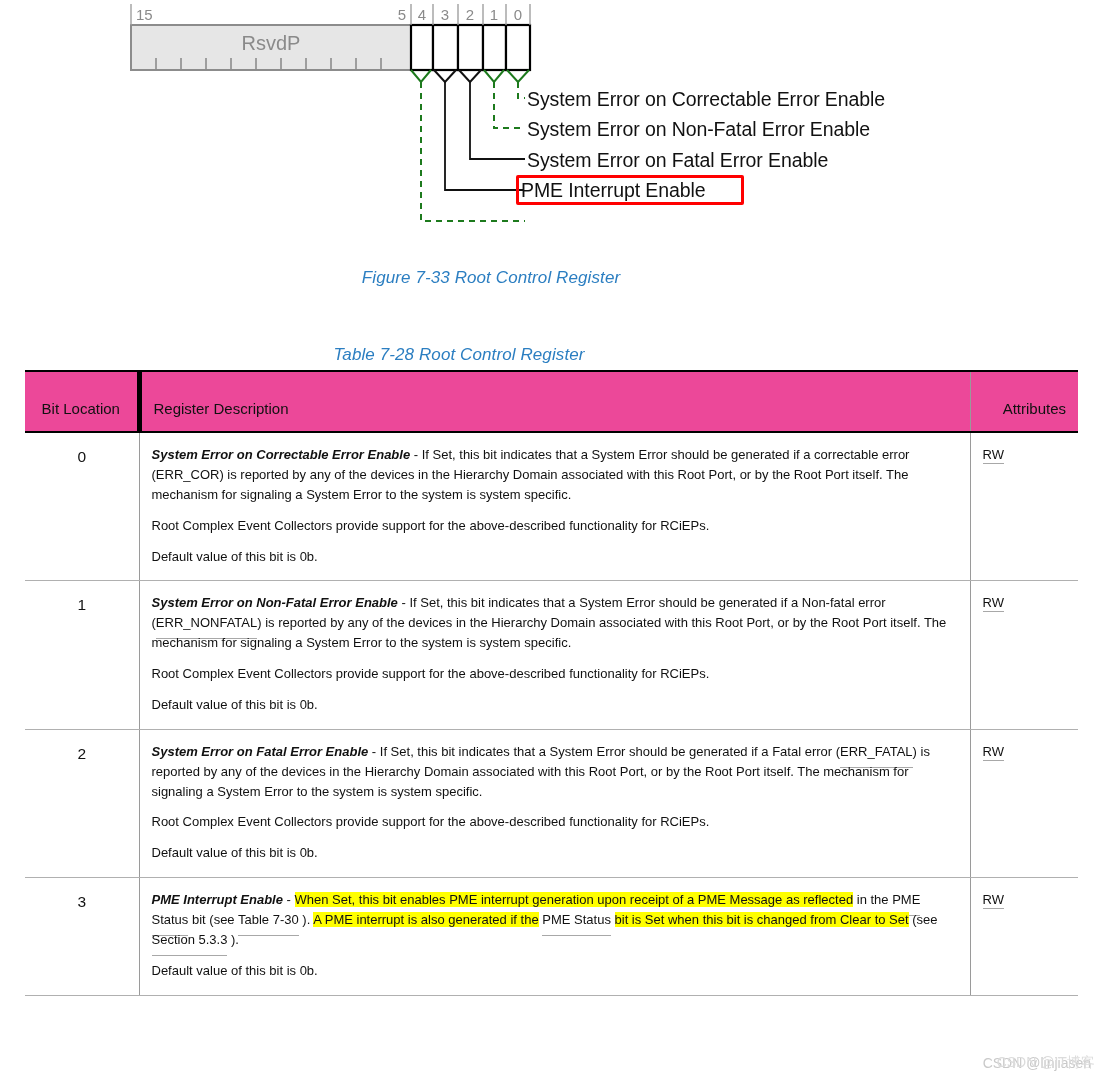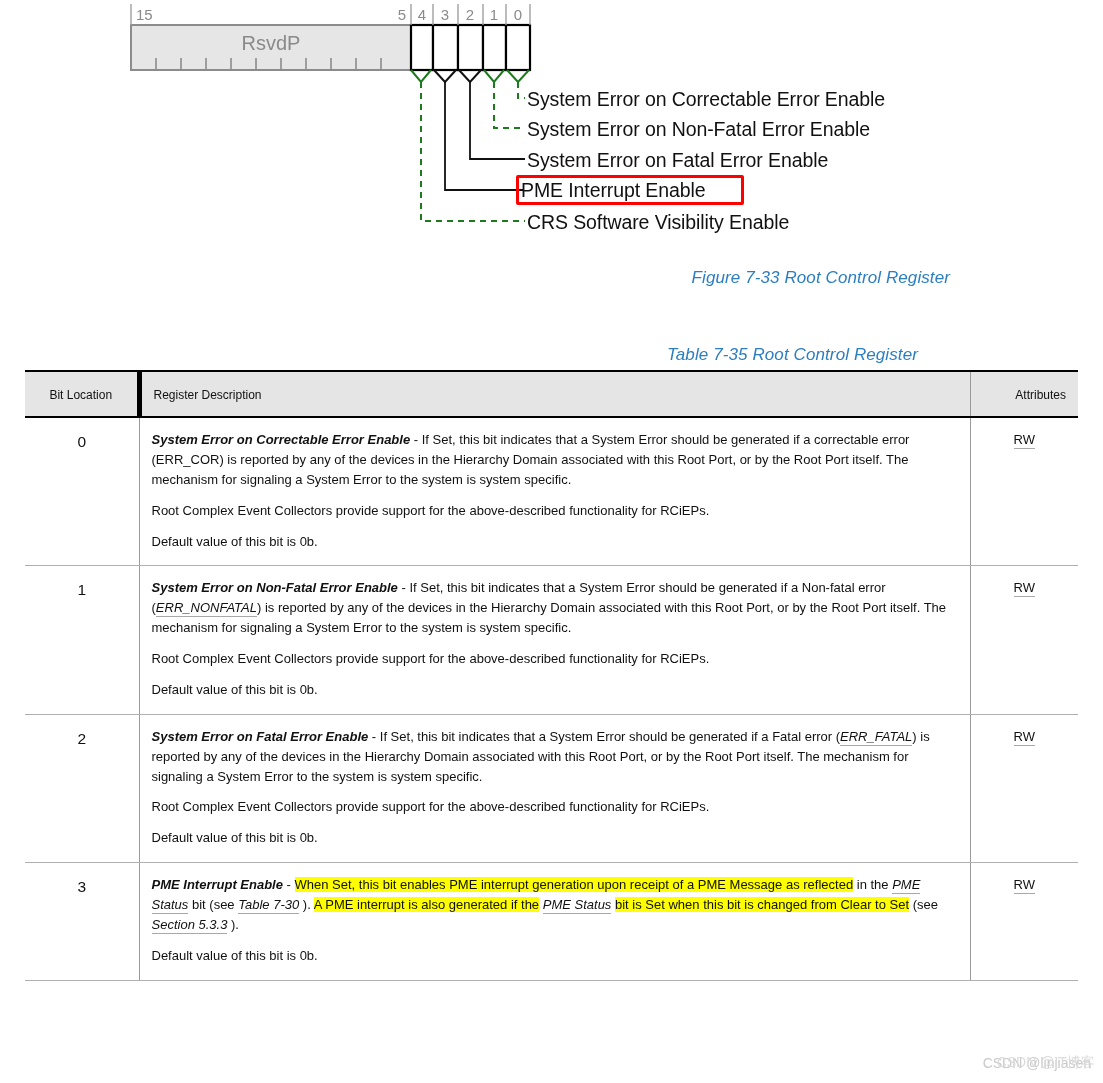--- a/index.html
+++ b/index.html
@@ -50,21 +50,21 @@
     width: 228px;
     height: 30px;
     border: 3px solid #ff0000;
     border-radius: 2px;
     box-sizing: border-box;
   }
 
   .caption {
     position: absolute;
     width: 918px;
-    text-align: right;
+    text-align: center;
     font-family: "Liberation Sans", sans-serif;
     font-style: italic;
     font-size: 17px;
     color: #2b7ec1;
     letter-spacing: 0.1px;
   }
   #figure-caption { top: 268px; left: 0; }
   #table-caption  { top: 345px; left: 0; }
 
   
@@ -76,59 +76,58 @@
     border-collapse: collapse;
     table-layout: fixed;
   }
   #reg-table col.c-bit  { width: 114px; }
   #reg-table col.c-desc { width: 831px; }
   #reg-table col.c-attr { width: 108px; }
 
   #reg-table thead th {
     border-top: 2.5px solid #000000;
     border-bottom: 2.5px solid #000000;
-    padding: 16px 12px 14px 12px;
+    padding: 28px 12px 14px 12px;
     font-weight: normal;
-    font-size: 12px;
+    font-size: 15px;
     color: #111111;
     text-align: left;
     vertical-align: middle;
-    background: #e5e5e5;
+    background: #ec4899;
   }
   #reg-table thead th.th-bit  { text-align: center; }
   #reg-table thead th.th-attr { text-align: right; border-left: 1px solid #9a9a9a; }
   #reg-table thead th.th-desc { border-left: 5px solid #000000; }
 
   #reg-table tbody td {
     border-bottom: 1px solid #b0b0b0;
     padding: 12px 12px 14px 12px;
     vertical-align: top;
     font-size: 13px;
     line-height: 1.53;
     color: #111111;
   }
   #reg-table tbody td.td-bit {
     text-align: center;
     font-size: 15.5px;
   }
   #reg-table tbody td.td-desc { border-left: 1px solid #9a9a9a; }
   #reg-table tbody td.td-attr {
-    text-align: center;
+    text-align: left;
     border-left: 1px solid #9a9a9a;
   }
   #reg-table tbody tr:last-child td { border-bottom: 1px solid #b0b0b0; }
 
   .desc-p { margin: 0 0 11px 0; }
   .desc-p:last-child { margin-bottom: 0; }
 
   .term { font-weight: bold; font-style: italic; }
   .xref {
     border-bottom: 1.5px solid #a8a8a8;
-    padding-bottom: 1px;
-    font-style: italic;
+    padding-bottom: 8px;
   }
   .hl { background: #ffff00; }
   .attr-val {
     border-bottom: 1.5px solid #a8a8a8;
     padding-bottom: 1px;
   }
 
   
   #watermark {
     position: absolute;
@@ -235,26 +234,25 @@
 
     <text x="239" y="50" text-anchor="middle" font-family="Liberation Sans, sans-serif" font-size="20" fill="#8a8a8a">RsvdP</text>
   </svg>
 
   <div id="pme-highlight-box"></div>
 
   <div class="fig-label" id="label-correctable">System Error on Correctable Error Enable</div>
   <div class="fig-label" id="label-nonfatal">System Error on Non-Fatal Error Enable</div>
   <div class="fig-label" id="label-fatal">System Error on Fatal Error Enable</div>
   <div class="fig-label" id="label-pme">PME Interrupt Enable</div>
-  <div class="fig-label" id="label-crs">CRS Software Visibility Enable</div>
 
   <div class="caption" id="figure-caption">Figure  7-33  Root Control Register</div>
 </div>
 
-<div class="caption" id="table-caption">Table  7-35  Root Control Register</div>
+<div class="caption" id="table-caption">Table  7-28  Root Control Register</div>
 
 <table id="reg-table">
   <colgroup>
     <col class="c-bit">
       <col class="c-desc">
       <col class="c-attr">
   </colgroup>
   <thead>
     <tr>
       <th class="th-bit">Bit Location</th>

